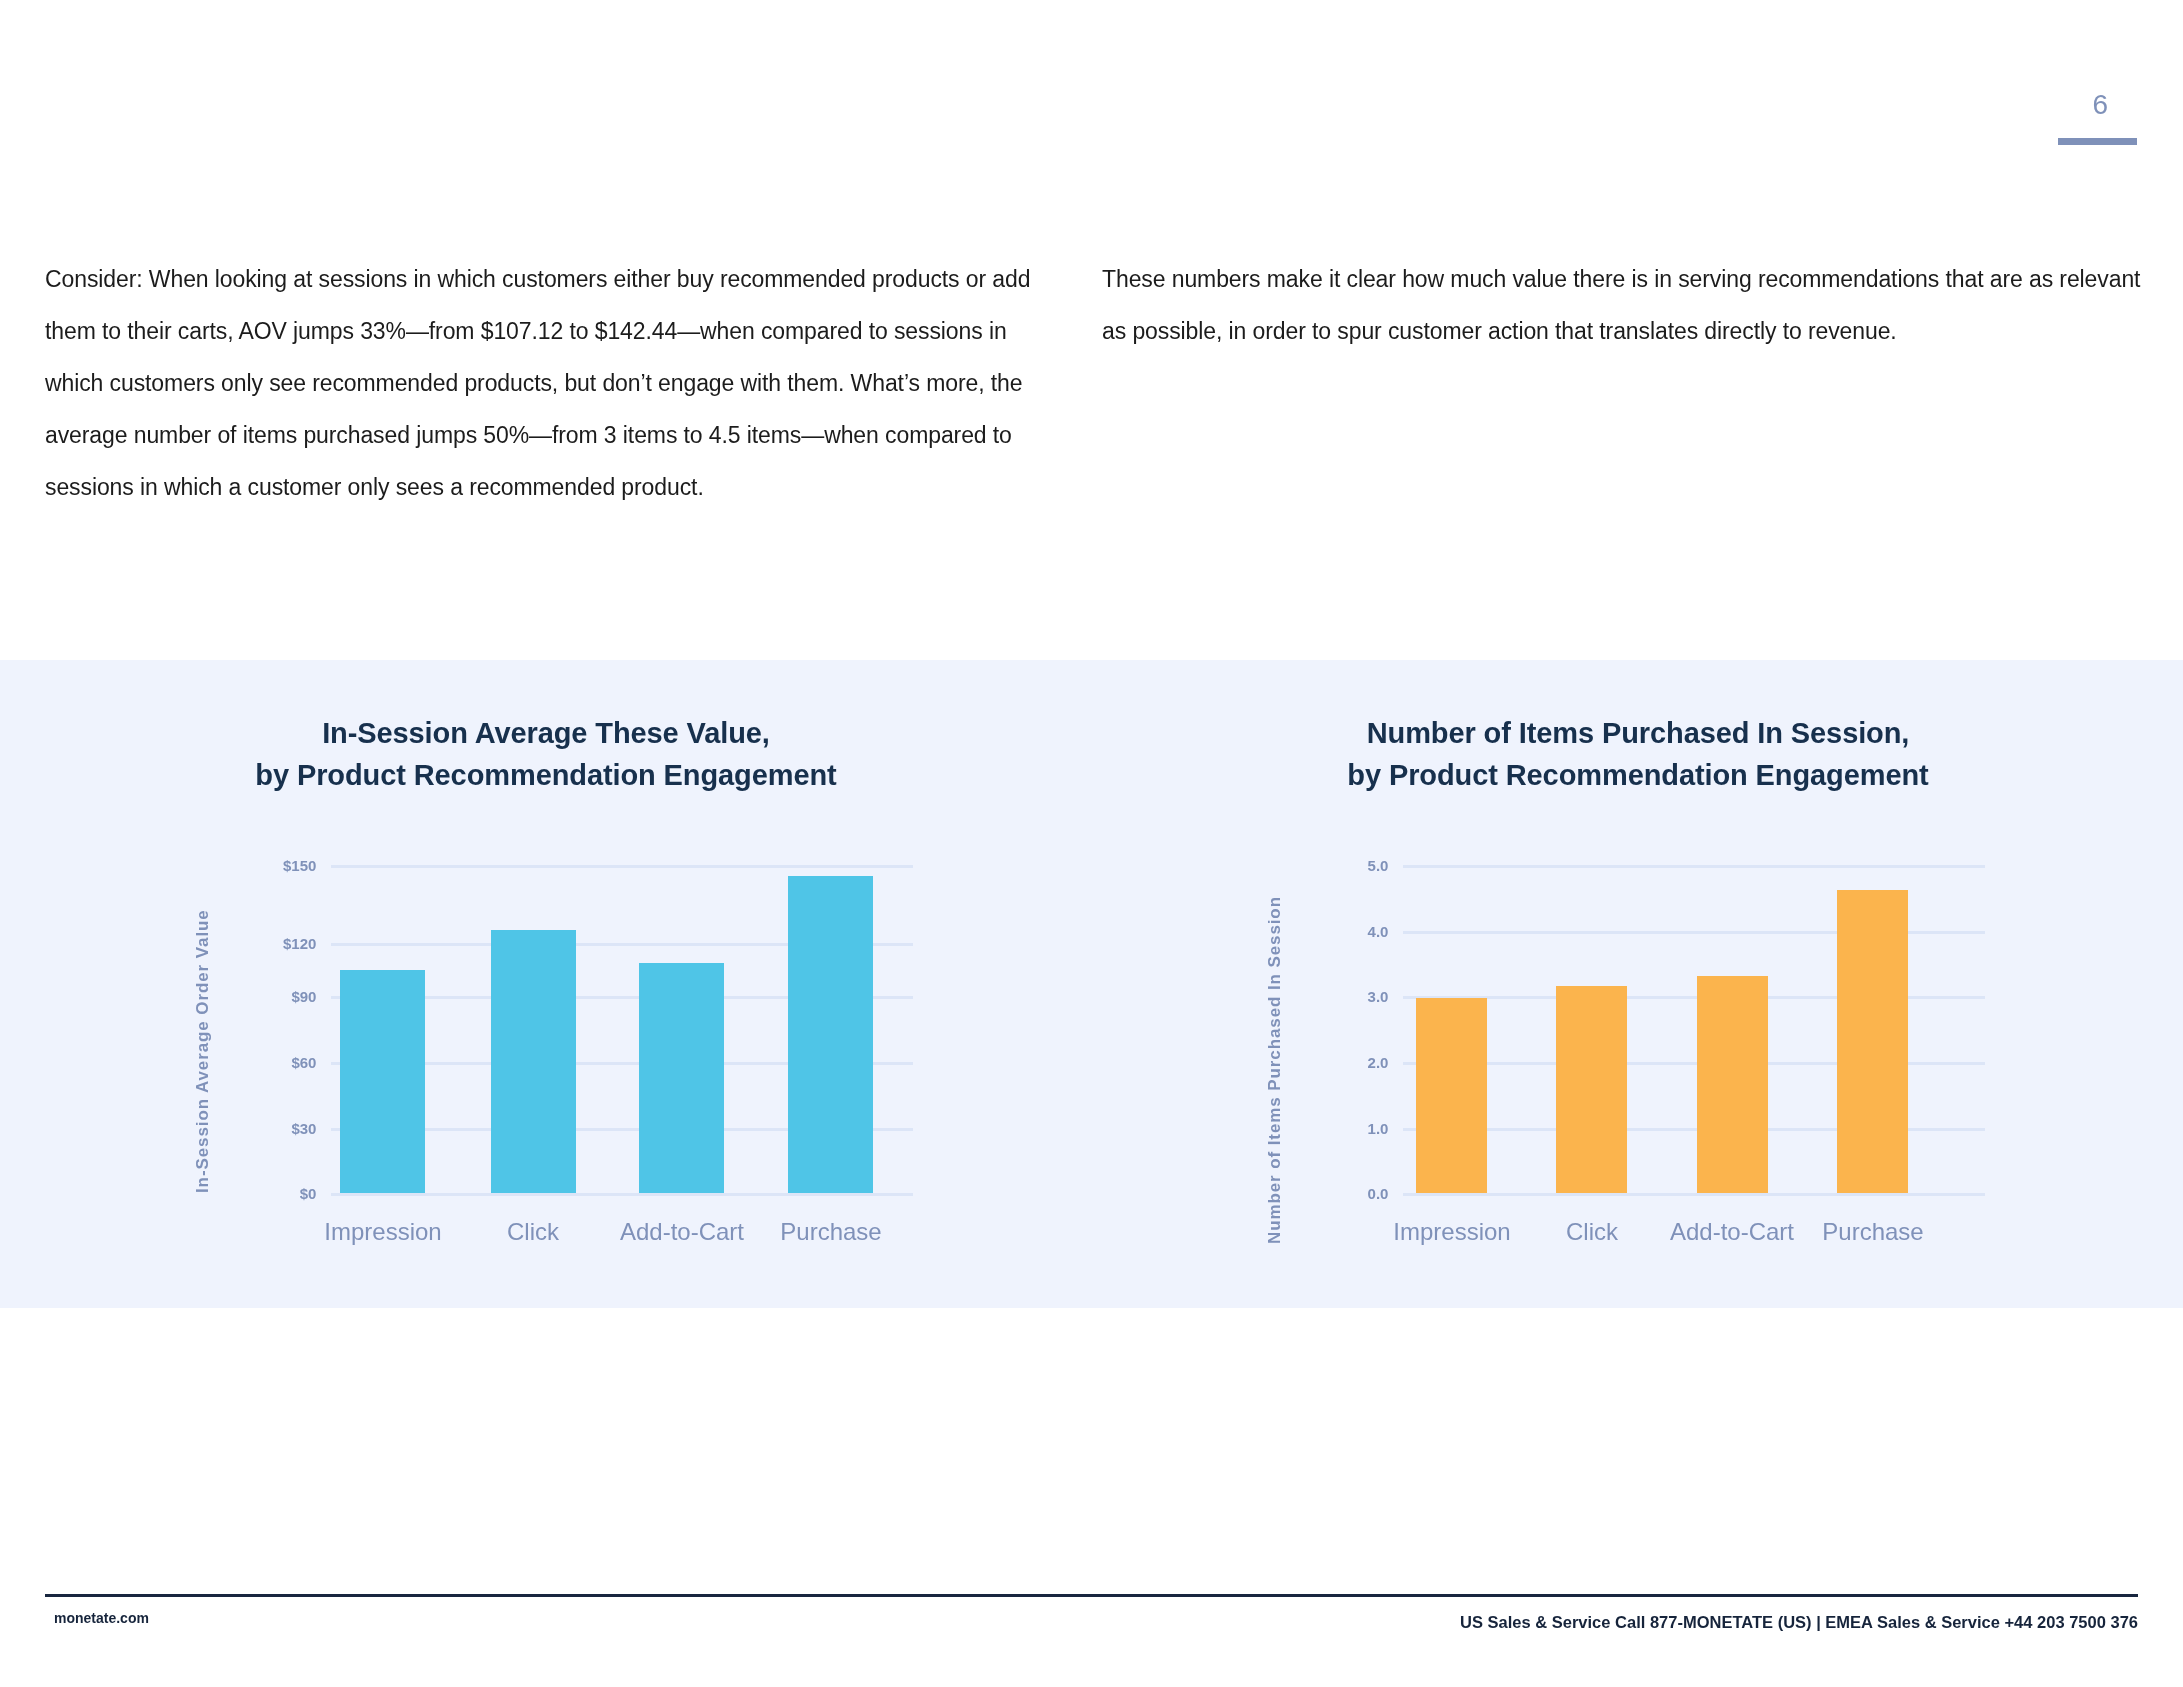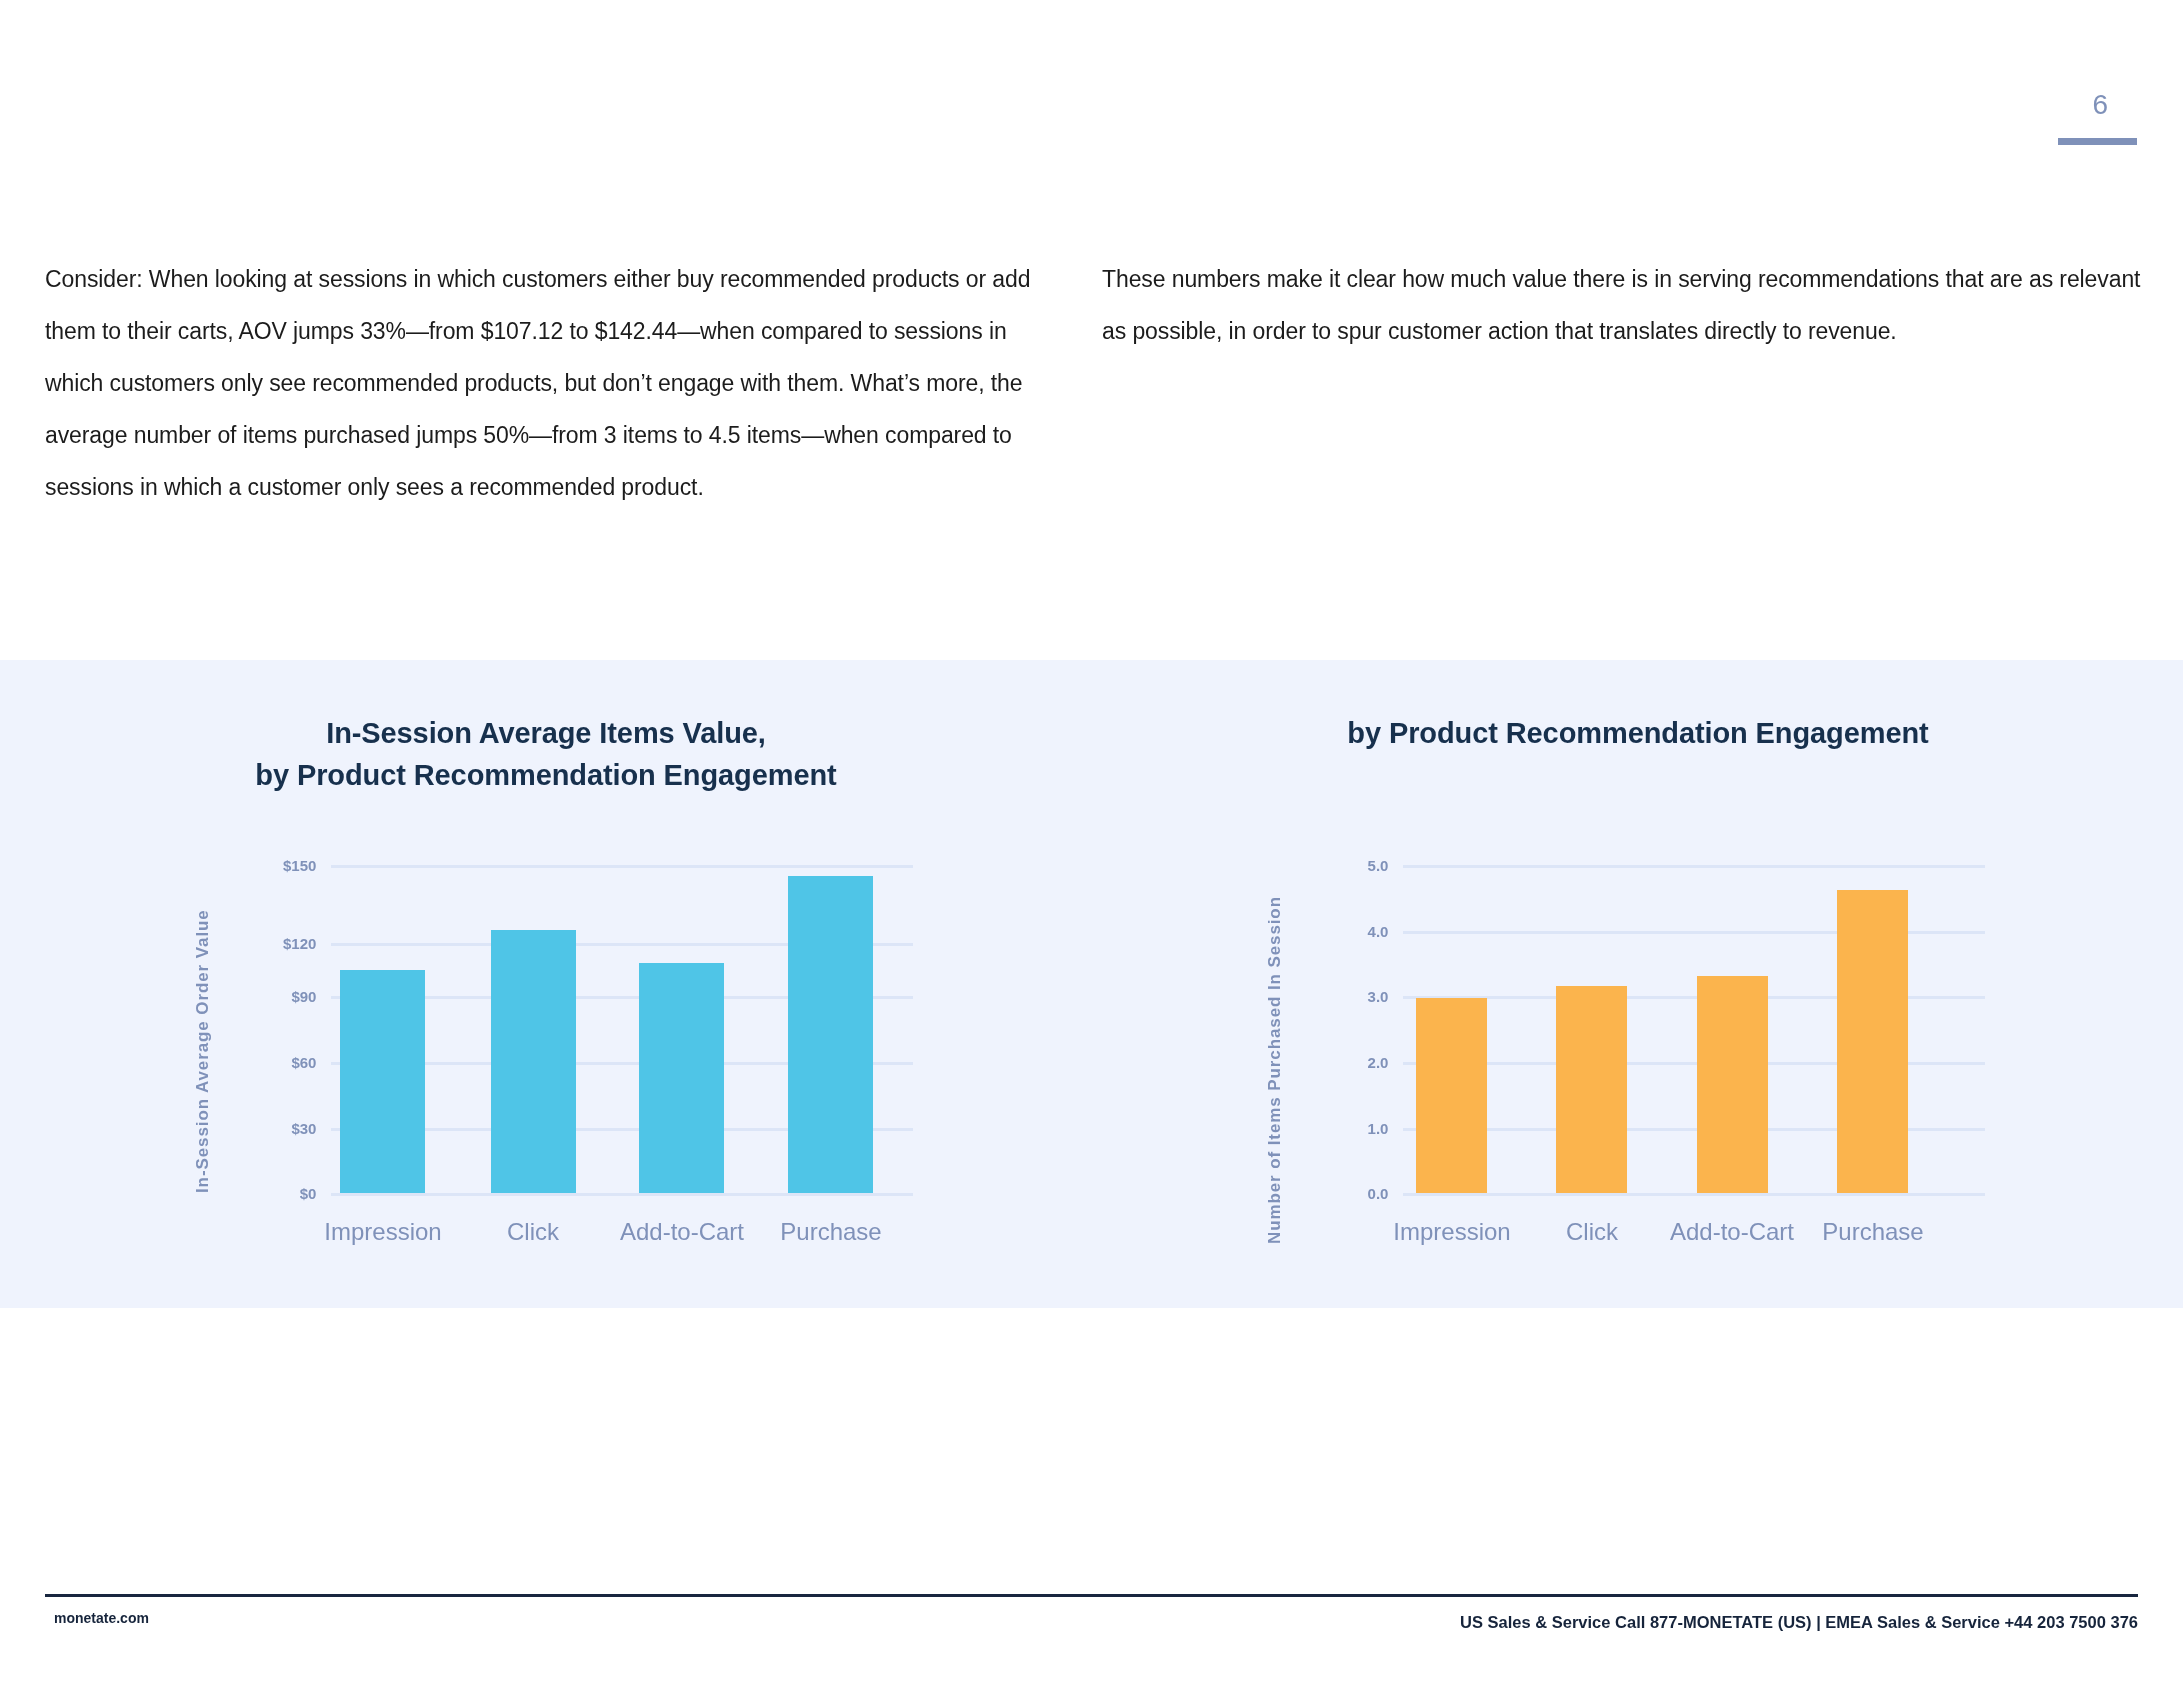--- a/index.html
+++ b/index.html
@@ -184,21 +184,21 @@
   <div class="page-rule"></div>
 </div>
 
 <div class="copy-col copy-left">Consider: When looking at sessions in which customers either buy recommended products or add them to their carts, AOV jumps 33%—from $107.12 to $142.44—when compared to sessions in which customers only see recommended products, but don’t engage with them. What’s more, the average number of items purchased jumps 50%—from 3 items to 4.5 items—when compared to sessions in which a customer only sees a recommended product.</div>
 <div class="copy-col copy-right">These numbers make it clear how much value there is in serving recommendations that are as relevant as possible, in order to spur customer action that translates directly to revenue.</div>
 
 <div class="chart-panel">
 
   <div class="chart-block left">
     <div class="chart-title">
-      <div>In-Session Average Items Value,</div>
+      <div>In-Session Average These Value,</div>
       <div>by Product Recommendation Engagement</div>
     </div>
     <div class="axis-title" style="left:193px; top:533px;">In-Session Average Order Value</div>
 
     <div class="plot left">
 
       <div class="gridline" style="top:328px;">
         <span class="ytick">$0</span>
       </div>
       <div class="gridline" style="top:263px;">
@@ -224,20 +224,21 @@
 
       <div class="xtick" style="left:52px;">Impression</div>
       <div class="xtick" style="left:202px;">Click</div>
       <div class="xtick" style="left:351px;">Add-to-Cart</div>
       <div class="xtick" style="left:500px;">Purchase</div>
     </div>
   </div>
 
   <div class="chart-block right">
     <div class="chart-title">
+      <div>Number of Items Purchased In Session,</div>
       <div>by Product Recommendation Engagement</div>
     </div>
     <div class="axis-title" style="left:173px; top:584px;">Number of Items Purchased In Session</div>
 
     <div class="plot right" style="left:311px;">
       <div class="gridline" style="top:328px;">
         <span class="ytick">0.0</span>
       </div>
       <div class="gridline" style="top:263px;">
         <span class="ytick">1.0</span>

